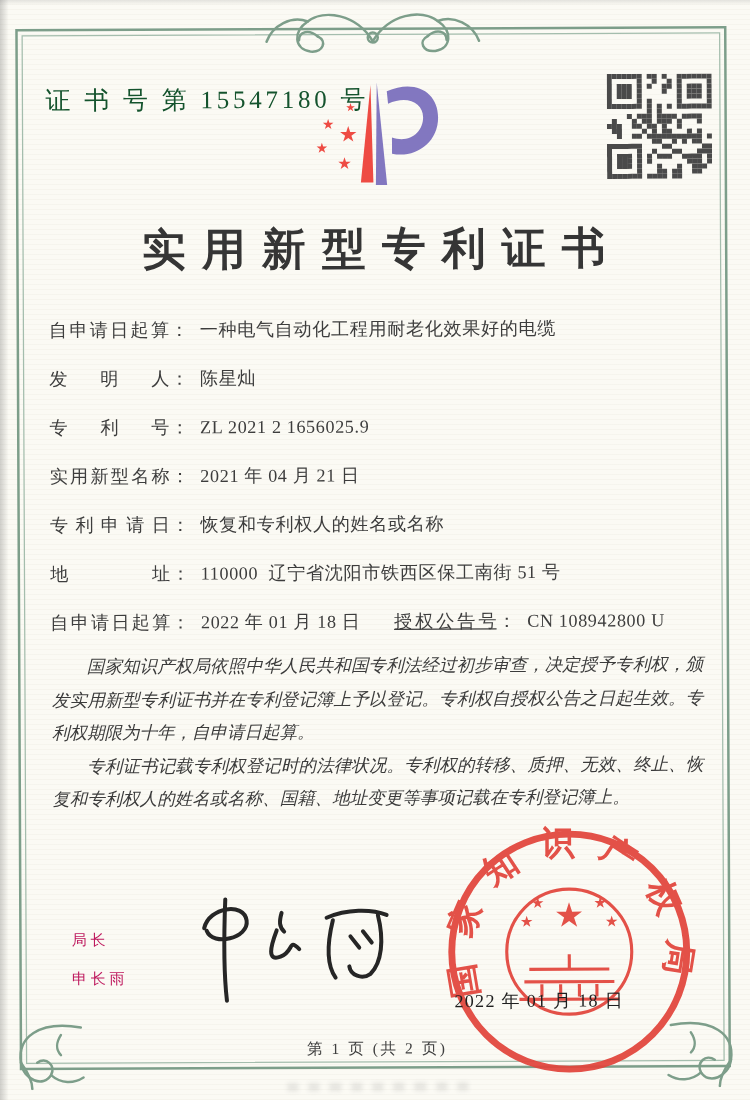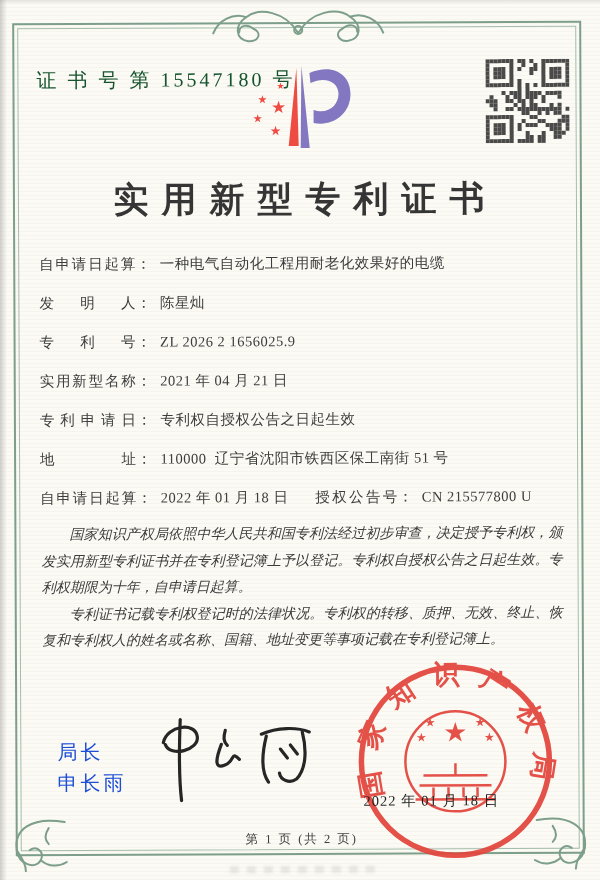--- a/index.html
+++ b/index.html
@@ -49,30 +49,30 @@
 
   .fields{position:absolute;left:40px;top:254px;width:522px;font-size:14.5px;color:#3d3d3d;}
   .frow{height:18px;margin-bottom:21px;white-space:nowrap;}
   .flabel{
     display:inline-block;width:96px;vertical-align:top;
     text-align:justify;text-align-last:justify;
   }
   .fcolon{display:inline-block;margin:0 9px 0 1px;}
   .fvalue{white-space:pre-wrap;letter-spacing:.5px;}
   .grant-right{position:absolute;left:275px;display:inline-block;}
-  .grant-right .flabel{width:82px;}
+  .grant-right .flabel{width:82px;text-decoration:underline;}
 
   .paragraphs{
     position:absolute;left:41px;right:38px;top:521px;
     font-size:14px;line-height:26.5px;color:#3b3b3b;
     font-style:italic;text-align:justify;
   }
   .paragraphs p{margin:0;text-indent:2em;}
 
-  .director{position:absolute;left:56px;top:736px;font-size:20px;color:#1d4ed8;line-height:31px;letter-spacing:3px;}
+  .director{position:absolute;left:56px;top:736px;font-size:12px;color:#be185d;line-height:31px;letter-spacing:3px;}
   .signature{position:absolute;left:148px;top:712px;}
   .sig-stroke{stroke:#262626;fill:none;stroke-width:3.2;stroke-linecap:round;stroke-linejoin:round;}
 
   .seal{position:absolute;left:352px;top:660px;opacity:.93;}
   .seal-red-stroke{stroke:var(--seal-red,#e2453c);fill:none;}
   .seal-red-fill{fill:var(--seal-red,#e2453c);}
   .seal-ring-text{
     font-size:27px;font-weight:700;letter-spacing:18px;
     fill:var(--seal-red,#e2453c);
     font-family:"Liberation Serif","DejaVu Serif",serif;
@@ -366,35 +366,35 @@
     <h1 class="title">实用新型专利证书</h1>
 
     <div class="fields">
       <div class="frow">
         <span class="flabel">自申请日起算</span><span class="fcolon">：</span><span class="fvalue">一种电气自动化工程用耐老化效果好的电缆</span>
       </div>
       <div class="frow">
         <span class="flabel">发明人</span><span class="fcolon">：</span><span class="fvalue">陈星灿</span>
       </div>
       <div class="frow">
-        <span class="flabel">专利号</span><span class="fcolon">：</span><span class="fvalue">ZL 2026 2 1656025.9</span>
+        <span class="flabel">专利号</span><span class="fcolon">：</span><span class="fvalue">ZL 2021 2 1656025.9</span>
       </div>
       <div class="frow">
         <span class="flabel">实用新型名称</span><span class="fcolon">：</span><span class="fvalue">2021 年 04 月 21 日</span>
       </div>
       <div class="frow">
-        <span class="flabel">专利申请日</span><span class="fcolon">：</span><span class="fvalue">专利权自授权公告之日起生效</span>
+        <span class="flabel">专利申请日</span><span class="fcolon">：</span><span class="fvalue">恢复和专利权人的姓名或名称</span>
       </div>
       <div class="frow">
         <span class="flabel">地址</span><span class="fcolon">：</span><span class="fvalue">110000  辽宁省沈阳市铁西区保工南街 51 号</span>
       </div>
       <div class="frow" style="position:relative;">
         <span class="flabel">自申请日起算</span><span class="fcolon">：</span><span class="fvalue">2022 年 01 月 18 日</span>
         <span class="grant-right">
-          <span class="flabel">授权公告号</span><span class="fcolon">：</span><span class="fvalue">CN 215577800 U</span>
+          <span class="flabel">授权公告号</span><span class="fcolon">：</span><span class="fvalue">CN 108942800 U</span>
         </span>
       </div>
     </div>
 
     <div class="paragraphs">
       <p>国家知识产权局依照中华人民共和国专利法经过初步审查，决定授予专利权，颁发实用新型专利证书并在专利登记簿上予以登记。专利权自授权公告之日起生效。专利权期限为十年，自申请日起算。</p>
       <p>专利证书记载专利权登记时的法律状况。专利权的转移、质押、无效、终止、恢复和专利权人的姓名或名称、国籍、地址变更等事项记载在专利登记簿上。</p>
     </div>
 
     <div class="director">

